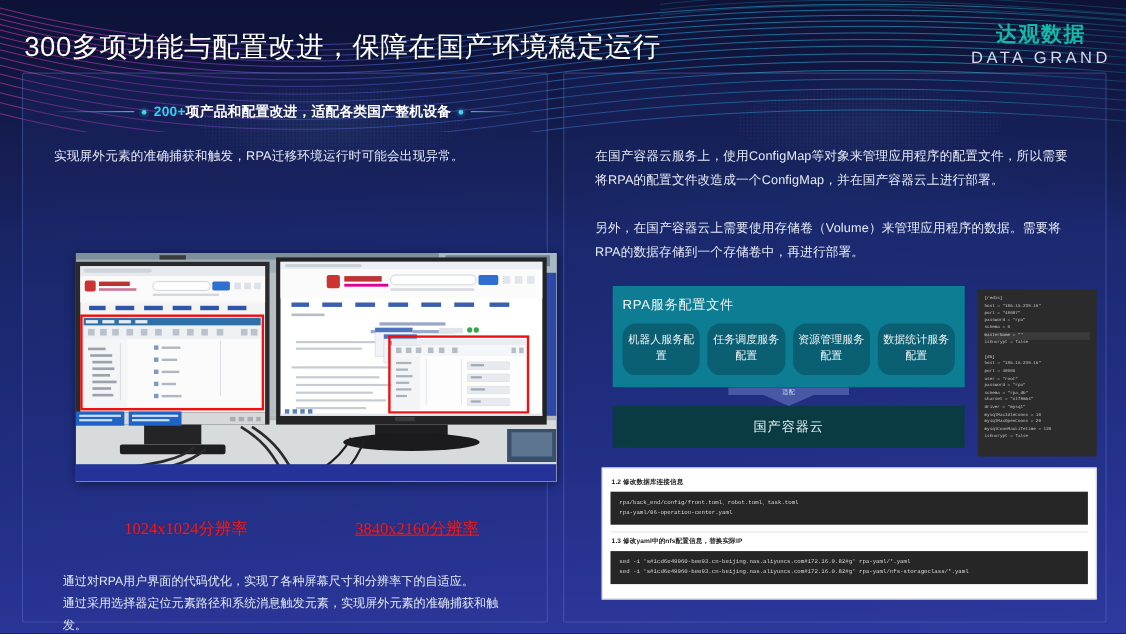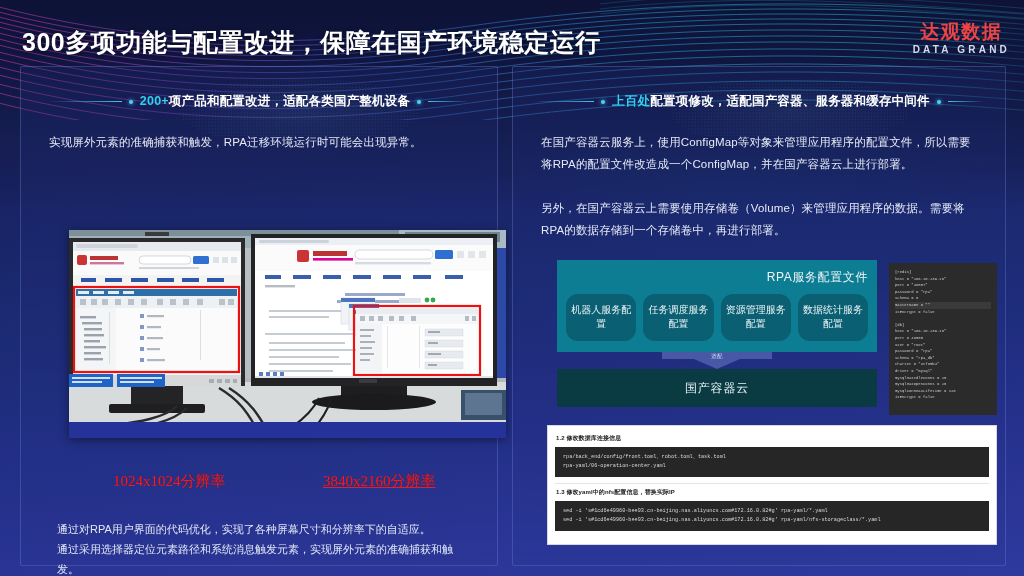--- a/index.html
+++ b/index.html
@@ -28,35 +28,35 @@
   .bg-waves { position: absolute; left:0; top:0; width:1024px; height: 120px; }
   .bg-dots  { position: absolute; left:0; top:0; width:1024px; height: 576px; opacity:.55; }
 
   
   .header {
     position: absolute; left: 0; top: 0; width: 1024px; height: 72px;
     z-index: 6;
   }
   .slide-title {
     position: absolute; left: 22px; top: 26px;
-    font-size: 25px; font-weight: 700; letter-spacing: .5px;
+    font-size: 25px; font-weight: 400; letter-spacing: .5px;
     color: #ffffff;
     text-shadow: 0 1px 5px rgba(0,0,0,.55);
     white-space: nowrap;
   }
   .logo {
     position: absolute; right: 14px; top: 22px;
     text-align: center; line-height: 1;
   }
   .logo-cn {
-    font-size: 19px; font-weight: 700; color: #ef4444; letter-spacing: 1.5px;
+    font-size: 19px; font-weight: 700; color: #14b8a6; letter-spacing: 1.5px;
   }
   .logo-en {
     margin-top: 4px;
-    font-size: 10px; font-weight: 700; letter-spacing: 3.2px; color: #d7dbe8;
+    font-size: 15px; font-weight: 400; letter-spacing: 3.2px; color: #d7dbe8;
   }
 
   
   .panel {
     position: absolute; top: 66px; height: 500px;
     border: 1px solid rgba(120,150,230,0.30);
     border-radius: 2px;
     background: linear-gradient(180deg, rgba(30,42,110,0.28) 0%, rgba(44,56,150,0.16) 100%);
     z-index: 4;
   }
@@ -120,21 +120,21 @@
 
   
   .diagram {
     position: absolute; left: 44px; top: 193px; width: 320px;
   }
   .diag-top {
     background: #0c7d93;
     padding: 9px 9px 11px 9px;
   }
   .diag-top-title {
-    text-align: right; color: #eef6f8; font-size: 12px; font-weight: 400;
+    text-align: left; color: #eef6f8; font-size: 12px; font-weight: 400;
     letter-spacing: .6px; margin-bottom: 8px;
   }
   .diag-boxes { display: flex; gap: 7px; }
   .diag-box {
     flex: 1; background: #0a5f73;
     color: #ecf5f7; font-size: 10px; line-height: 14px;
     text-align: center; padding: 9px 2px 10px 2px; border-radius: 12px;
   }
   .diag-arrow-wrap {
     position: relative; height: 17px;
@@ -507,29 +507,20 @@
   <div class="photo-caption cap-b">3840x2160分辨率</div>
 
   <div class="left-bottom-text">
     <p>通过对RPA用户界面的代码优化，实现了各种屏幕尺寸和分辨率下的自适应。</p>
     <p>通过采用选择器定位元素路径和系统消息触发元素，实现屏外元素的准确捕获和触发。</p>
   </div>
 </div>
 
 <div class="panel panel-right">
 
-  <div class="sec-head">
-    <div class="sec-line" style="width:60px"></div>
-    <div class="sec-dot"></div>
-    <div class="sec-text">
-      <span class="hl">上百处</span><span>配置项修改，适配国产容器、服务器和缓存中间件</span>
-    </div>
-    <div class="sec-dot"></div>
-    <div class="sec-line right" style="width:36px"></div>
-  </div>
 
   <div class="para" style="top:64px">
     <p>在国产容器云服务上，使用ConfigMap等对象来管理应用程序的配置文件，所以需要将RPA的配置文件改造成一个ConfigMap，并在国产容器云上进行部署。</p>
   </div>
   <div class="para" style="top:130px">
     <p>另外，在国产容器云上需要使用存储卷（Volume）来管理应用程序的数据。需要将RPA的数据存储到一个存储卷中，再进行部署。</p>
   </div>
 
   <div class="diagram">
     <div class="diag-top">

